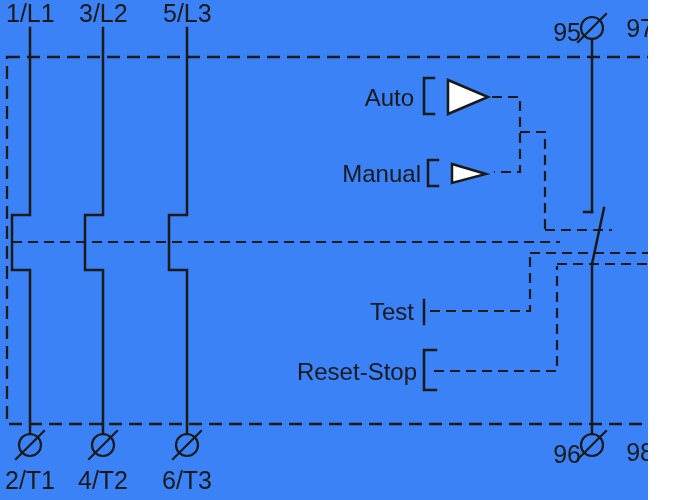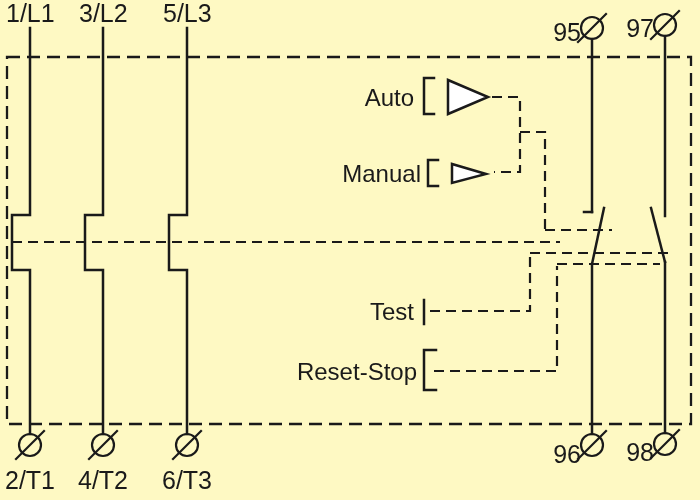--- a/index.html
+++ b/index.html
@@ -1,16 +1,16 @@
 <!DOCTYPE html>
 <html><head>
 <meta charset="utf-8">
 <style>
   html,body{margin:0;padding:0;background:#ffffff;}
-  .stage{width:700px;height:500px;position:relative;background:#fef9c3;overflow:hidden;}
+  .stage{width:648px;height:500px;position:relative;background:#3b82f6;overflow:hidden;}
   svg{display:block;}
   .ln{stroke:#1a1a1a;stroke-width:2.5;fill:none;stroke-linecap:square;}
   .thin{stroke-width:2.2;}
   .dash{stroke:#1a1a1a;stroke-width:2.2;fill:none;stroke-dasharray:10 6;stroke-linecap:butt;}
   .borderdash{stroke:#1a1a1a;stroke-width:2.3;fill:none;stroke-dasharray:13 7;}
   .lbl{font-family:"Liberation Sans", sans-serif;font-size:25px;fill:#1a1a1a;}
   .lbl2{font-family:"Liberation Sans", sans-serif;font-size:24px;fill:#1a1a1a;}
   .tri{fill:#ffffff;stroke:#1a1a1a;stroke-width:2.5;stroke-linejoin:miter;}
 </style>
 </head>

